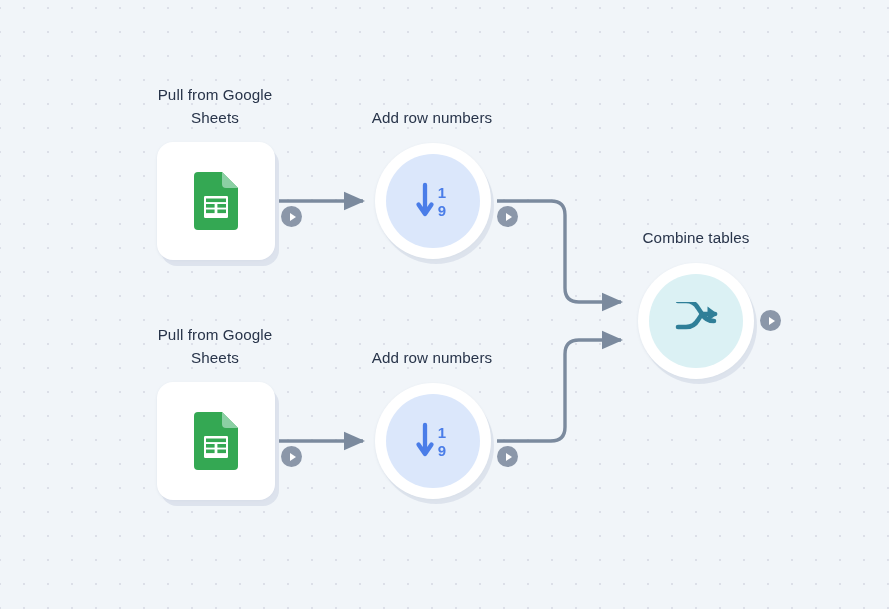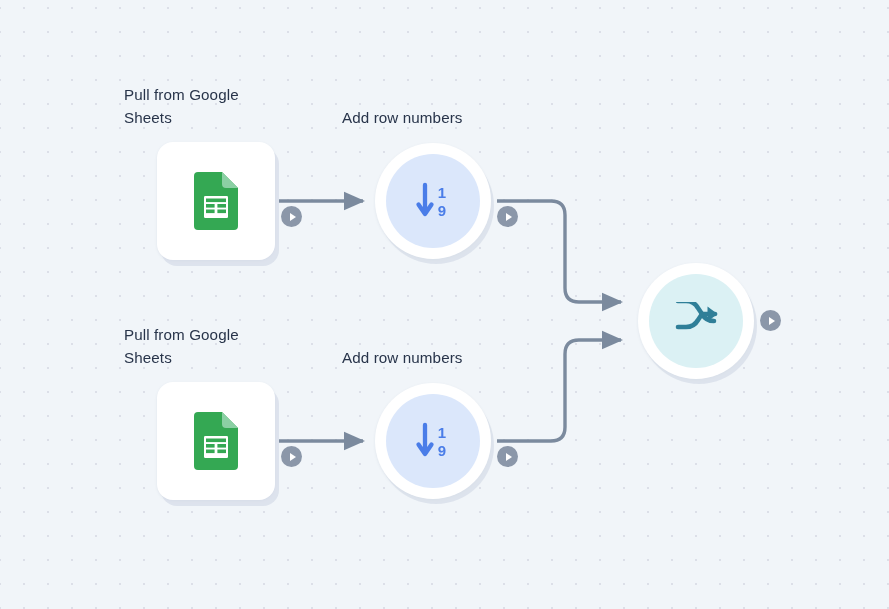--- a/index.html
+++ b/index.html
@@ -32,20 +32,21 @@
     height: 609px;
     pointer-events: none;
   }
 
   
   .node-label {
     position: absolute;
     font-size: 15.2px;
     line-height: 22.5px;
     color: #28344a;
+    text-align: center;
     letter-spacing: 0.1px;
     white-space: pre-line;
     pointer-events: none;
   }
 
   
   .card-node {
     position: absolute;
     width: 118px;
     height: 118px;
@@ -189,20 +190,21 @@
         <text x="31" y="18" font-family="'Liberation Sans', sans-serif" font-size="15" font-weight="bold" fill="#4a7de8" text-anchor="middle">1</text>
         <text x="31" y="36" font-family="'Liberation Sans', sans-serif" font-size="15" font-weight="bold" fill="#4a7de8" text-anchor="middle">9</text>
       </svg>
     </div>
   </div>
 
   <div class="play-badge" style="left:497px; top:446px;">
     <span class="tri"></span>
   </div>
 
+  <div class="node-label" style="left:606px; top:227px; width:180px;">Combine tables</div>
 
   <div class="round-node" style="left:638px; top:263px;">
     <div class="inner teal">
       <svg width="46" height="38" viewBox="0 0 46 38">
         <path d="M5 6 L13 6 Q21 6 25 13 L29 19 Q33 26 41 26" stroke="#2f7f98" stroke-width="4.6" fill="none" stroke-linecap="round" stroke-linejoin="round" transform="translate(0,-7)"></path>
         <path d="M5 32 L13 32 Q21 32 25 25 L29 19" stroke="#2f7f98" stroke-width="4.6" fill="none" stroke-linecap="round" stroke-linejoin="round" transform="translate(0,-7)"></path>
         <path d="M29 12 L42 12" stroke="#2f7f98" stroke-width="4.6" stroke-linecap="round"></path>
         <path d="M34.5 4.5 L44.5 12 L34.5 19.5 z" fill="#2f7f98"></path>
       </svg>
     </div>

